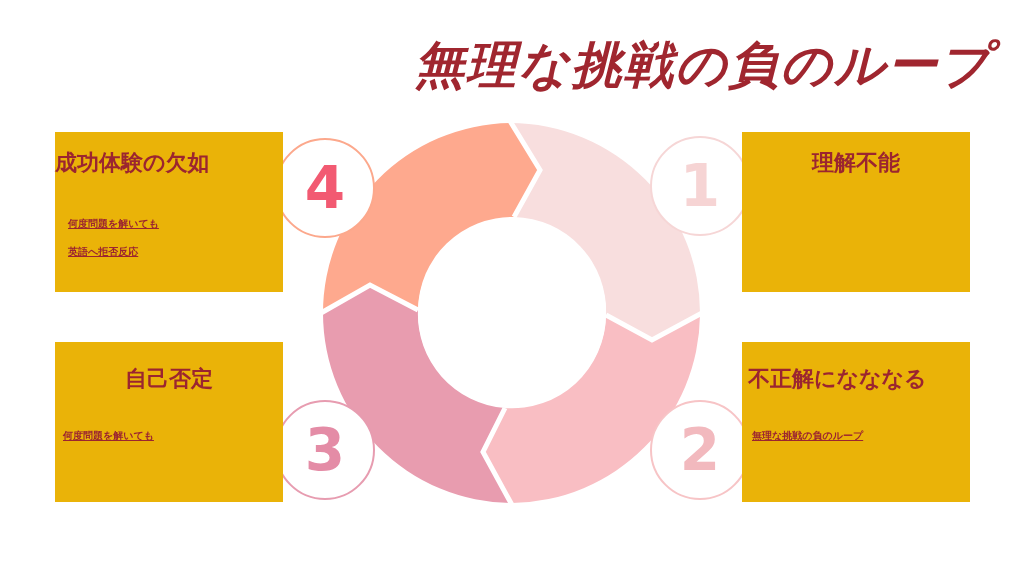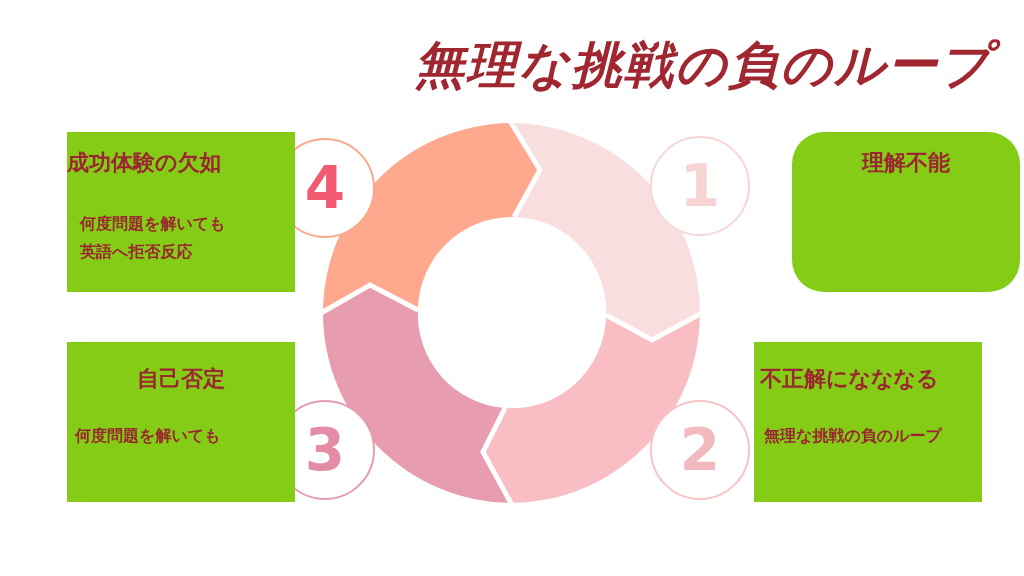--- a/index.html
+++ b/index.html
@@ -1,26 +1,26 @@
 <!DOCTYPE html>
 <html><head>
 <meta charset="utf-8">
 <style>
   html, body { margin:0; padding:0; }
   body { width:1024px; height:576px; background:#ffffff; position:relative; overflow:hidden;
          font-family:"DejaVu Sans","Liberation Sans",sans-serif; }
   .title { position:absolute; left:0; top:30px; width:992px; text-align:right;
            font-size:50px; font-weight:bold; color:#a0262f; letter-spacing:2px; line-height:70px;font-style:italic; }
-  .box { position:absolute; width:228px; height:160px; background:#84cc16; box-sizing:border-box; color:#9b2530;margin-left:12px; }
+  .box { position:absolute; width:228px; height:160px; background:#eab308; box-sizing:border-box; color:#9b2530; }
   .box .head { position:absolute; left:0; width:100%; font-weight:bold; font-size:22px; text-align:center; white-space:nowrap; }
-  .box .body { position:absolute; font-size:16px; font-weight:bold; line-height:28px; }
+  .box .body { position:absolute; font-size:10px; font-weight:bold; line-height:28px;text-decoration:underline; }
   #box-4 { left:55px; top:132px; }
   #box-4 .head { top:16px; text-align:left; left:0; }
   #box-4 .body { left:13px; top:78px; }
-  #box-1 { left:780px; top:132px;border-radius:32px; }
+  #box-1 { left:742px; top:132px; }
   #box-1 .head { top:16px; }
   #box-1 .body { left:10px; top:76px; }
   #box-3 { left:55px; top:342px; }
   #box-3 .head { top:22px; }
   #box-3 .body { left:8px; top:80px; }
   #box-2 { left:742px; top:342px; }
   #box-2 .head { top:22px; text-align:left; left:6px; }
   #box-2 .body { left:10px; top:80px; }
   svg.ring { position:absolute; left:0; top:0; }
   .num { position:absolute; width:100px; height:100px; border-radius:50%; background:#fff; box-sizing:border-box;

